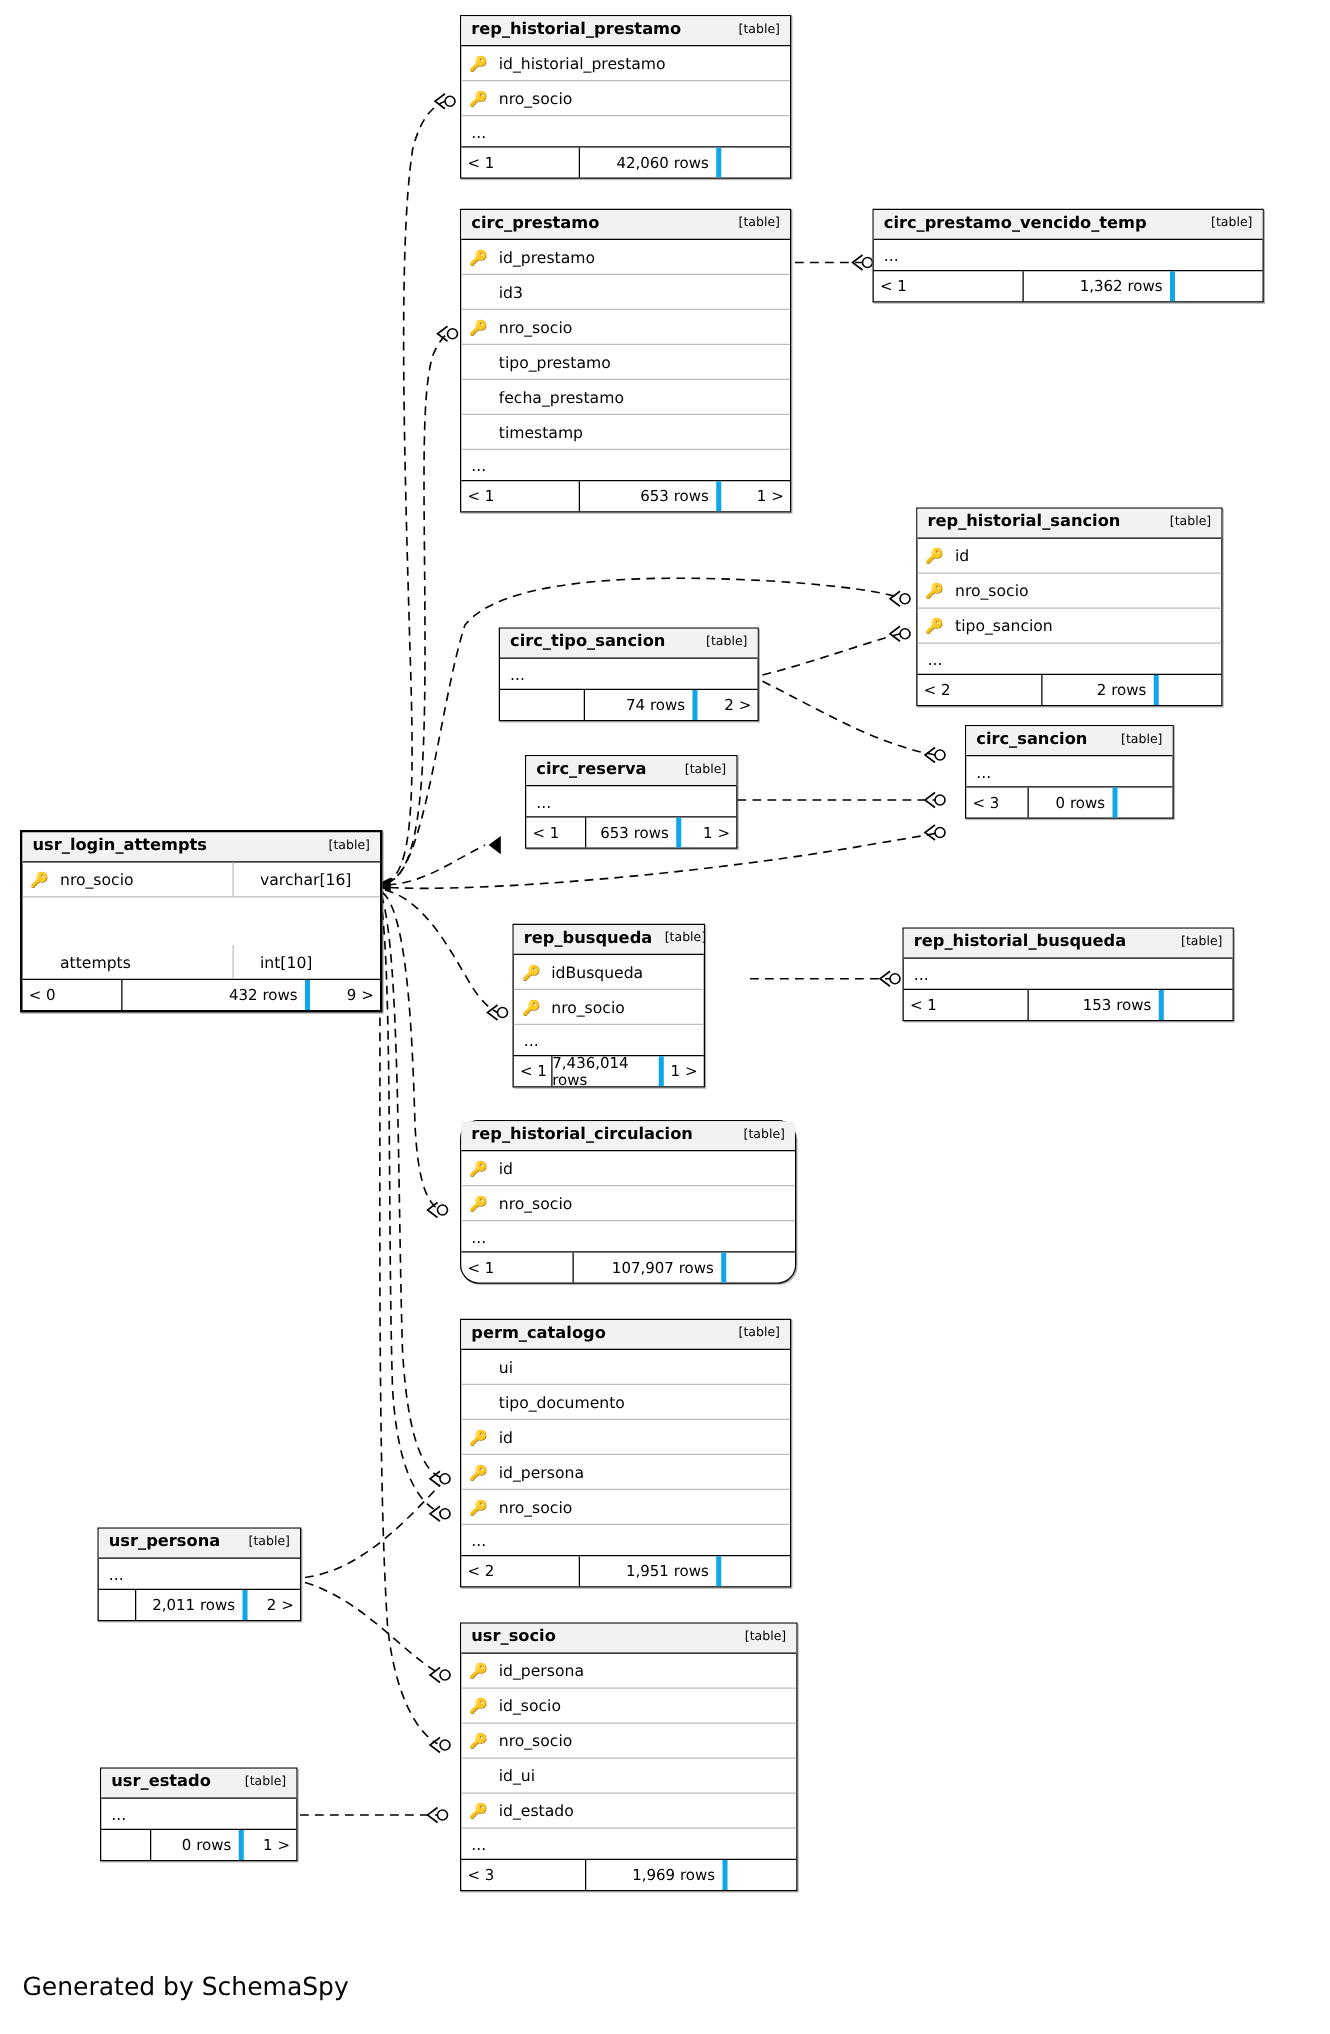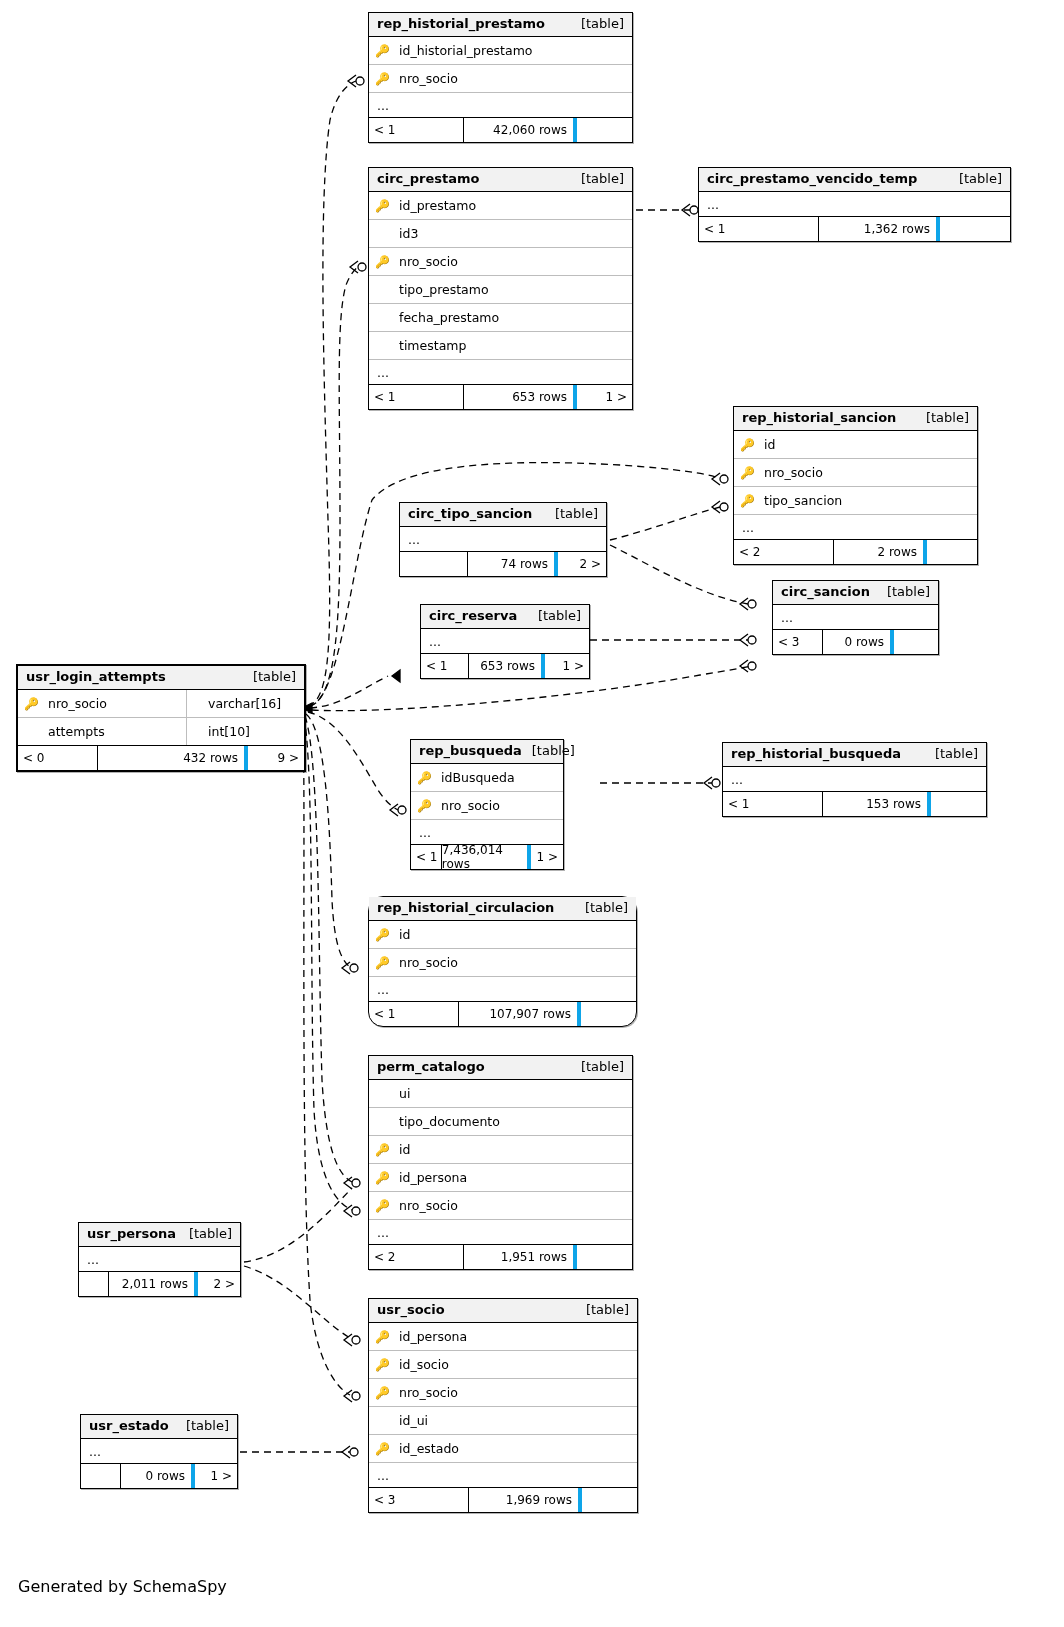--- a/index.html
+++ b/index.html
@@ -21,21 +21,21 @@
   .tbl-title{
     display:flex;align-items:center;justify-content:space-between;
     background:#f2f2f2;
     border-bottom:1px solid #000;
     padding:3px 8px 4px 8px;
     font-weight:bold;
     font-size:13px;
     line-height:16px;
     white-space:nowrap;
   }
-  .tbl-title .tag{font-weight:normal;font-size:13px;padding-left:10px;}
+  .tbl-title .tag{font-weight:normal;font-size:10px;padding-left:10px;}
   .col-row{
     display:flex;align-items:center;
     border-bottom:1px solid #bdbdbd;
     height:28px;
     padding:0 6px;
     box-sizing:border-box;
     white-space:nowrap;
   }
   .col-row:last-child{border-bottom:none;}
   .col-icon{
@@ -64,21 +64,21 @@
   }
   .footer-row > div{
     display:flex;align-items:center;
     box-sizing:border-box;
   }
   .f-left{justify-content:flex-start;padding-left:5px;border-right:1px solid #000;}
   .f-mid{justify-content:flex-end;padding-right:6px;flex:1 1 auto;border-right:4px solid #0ea5e9;}
   .f-right{justify-content:flex-end;padding-right:5px;}
   .credit{
     position:absolute;left:18px;top:1577px;
-    font-size:16px;
+    font-size:20px;
   }
 </style>
 </head>
 <body>
 
 <svg id="edges">
   <defs>
     <style>
       .edge{fill:none;stroke:#000;stroke-width:1.3;stroke-dasharray:7,5;}
       .solidmark{fill:none;stroke:#000;stroke-width:1.3;}
@@ -297,21 +297,21 @@
 <div class="table-box" style="left:16px;top:664px;width:290px;border-width:2px;">
   <div class="tbl-title">
     <span>usr_login_attempts</span>
     <span class="tag">[table]</span>
   </div>
   <div class="col-row">
     <span class="col-icon key-pk">🔑</span>
     <span class="col-name">nro_socio</span>
     <span class="col-type" style="width:90px;">varchar[16]</span>
   </div>
-  <div class="col-row" style="border-bottom:1px solid #000;">
+  <div class="col-row" style="border-bottom:1px solid #000;margin-top:38px;">
     <span class="col-icon"></span>
     <span class="col-name">attempts</span>
     <span class="col-type" style="width:90px;">int[10]</span>
   </div>
   <div class="footer-row">
     <div class="f-left" style="width:80px;">&lt; 0</div>
     <div class="f-mid">432 rows</div>
     <div class="f-right" style="width:56px;">9 &gt;</div>
   </div>
 </div>

